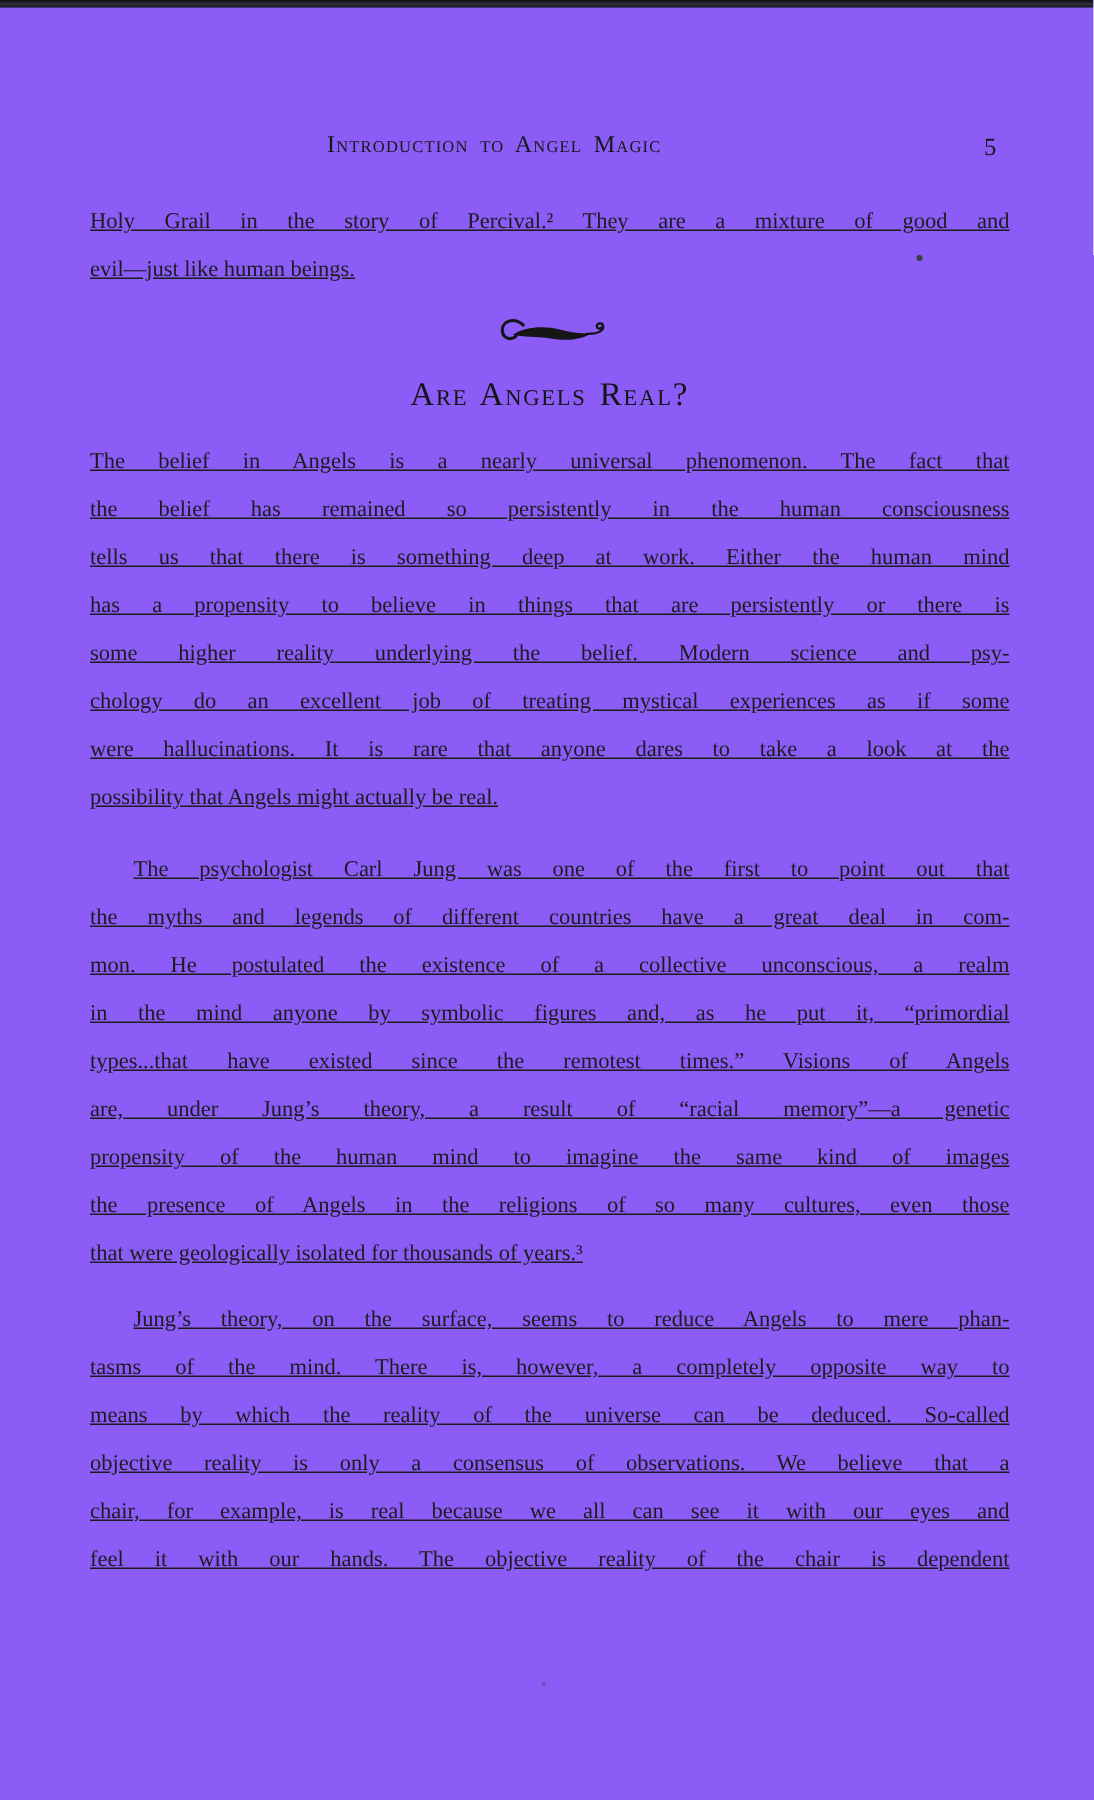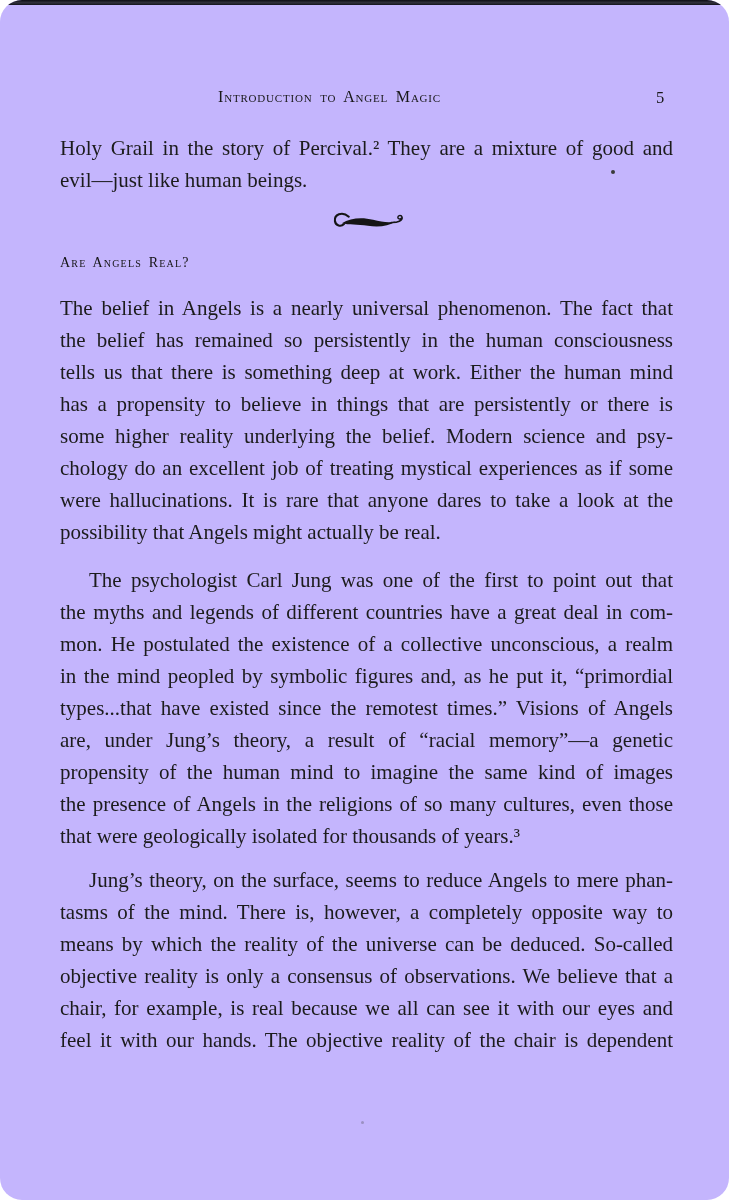--- a/index.html
+++ b/index.html
@@ -1,24 +1,23 @@
 <!DOCTYPE html>
 <html><head>
 <meta charset="utf-8">
 <style>
   html, body { margin: 0; padding: 0; background: #ffffff; }
   .page {
     position: relative;
     width: 729px;
     height: 1200px;
-    background: #c4b5fd;
+    background: #8b5cf6;
     overflow: hidden;
     font-family: "Liberation Serif", "DejaVu Serif", serif;
     color: #1c1c1c;
-    border-radius: 22px;
   }
   .top-band {
     position: absolute;
     top: 0; left: 0;
     width: 100%; height: 5px;
     background: linear-gradient(#0d0d13, #32323c 55%, #12121a);
   }
   .content {
     position: absolute;
     top: 0;
@@ -41,35 +40,36 @@
     transform: translateX(-50%);
     margin-left: -37px;
     white-space: nowrap;
   }
   .page-number {
     position: absolute;
     right: 8px;
     top: 0;
     font-size: 16.5px;
   }
-  .para { font-size: 21px; line-height: 32px; }
+  .para { font-size: 15px; line-height: 32px; text-decoration: underline; }
   .line { min-height: 32px; }
   .jl { text-align: justify; text-align-last: justify; }
   .indent { text-indent: 29px; }
   .para-intro { margin-top: 22px; }
   .ornament {
     margin-top: 12px;
     height: 30px;
     text-align: center;
   }
   .section-heading {
     margin: 10px 0 0 0;
+    text-align: center;
     font-variant: small-caps;
     font-weight: normal;
-    font-size: 14px;
+    font-size: 22px;
     letter-spacing: 1.2px;
     word-spacing: 2px;
     color: #141414;
     line-height: 30px;
   }
   .para-belief { margin-top: 14px; }
   .para-jung { margin-top: 16px; }
   .para-perception { margin-top: 12px; }
   .speck {
     position: absolute;
@@ -115,21 +115,21 @@
       <div class="line jl">some higher reality underlying the belief. Modern science and psy-</div>
       <div class="line jl">chology do an excellent job of treating mystical experiences as if some</div>
       <div class="line jl">were hallucinations. It is rare that anyone dares to take a look at the</div>
       <div class="line">possibility that Angels might actually be real.</div>
     </div>
 
     <div class="para para-jung">
       <div class="line jl indent">The psychologist Carl Jung was one of the first to point out that</div>
       <div class="line jl">the myths and legends of different countries have a great deal in com-</div>
       <div class="line jl">mon. He postulated the existence of a collective unconscious, a realm</div>
-      <div class="line jl">in the mind peopled by symbolic figures and, as he put it, “primordial</div>
+      <div class="line jl">in the mind anyone by symbolic figures and, as he put it, “primordial</div>
       <div class="line jl">types...that have existed since the remotest times.” Visions of Angels</div>
       <div class="line jl">are, under Jung’s theory, a result of “racial memory”—a genetic</div>
       <div class="line jl">propensity of the human mind to imagine the same kind of images</div>
       <div class="line jl">the presence of Angels in the religions of so many cultures, even those</div>
       <div class="line">that were geologically isolated for thousands of years.³</div>
     </div>
 
     <div class="para para-perception">
       <div class="line jl indent">Jung’s theory, on the surface, seems to reduce Angels to mere phan-</div>
       <div class="line jl">tasms of the mind. There is, however, a completely opposite way to</div>

